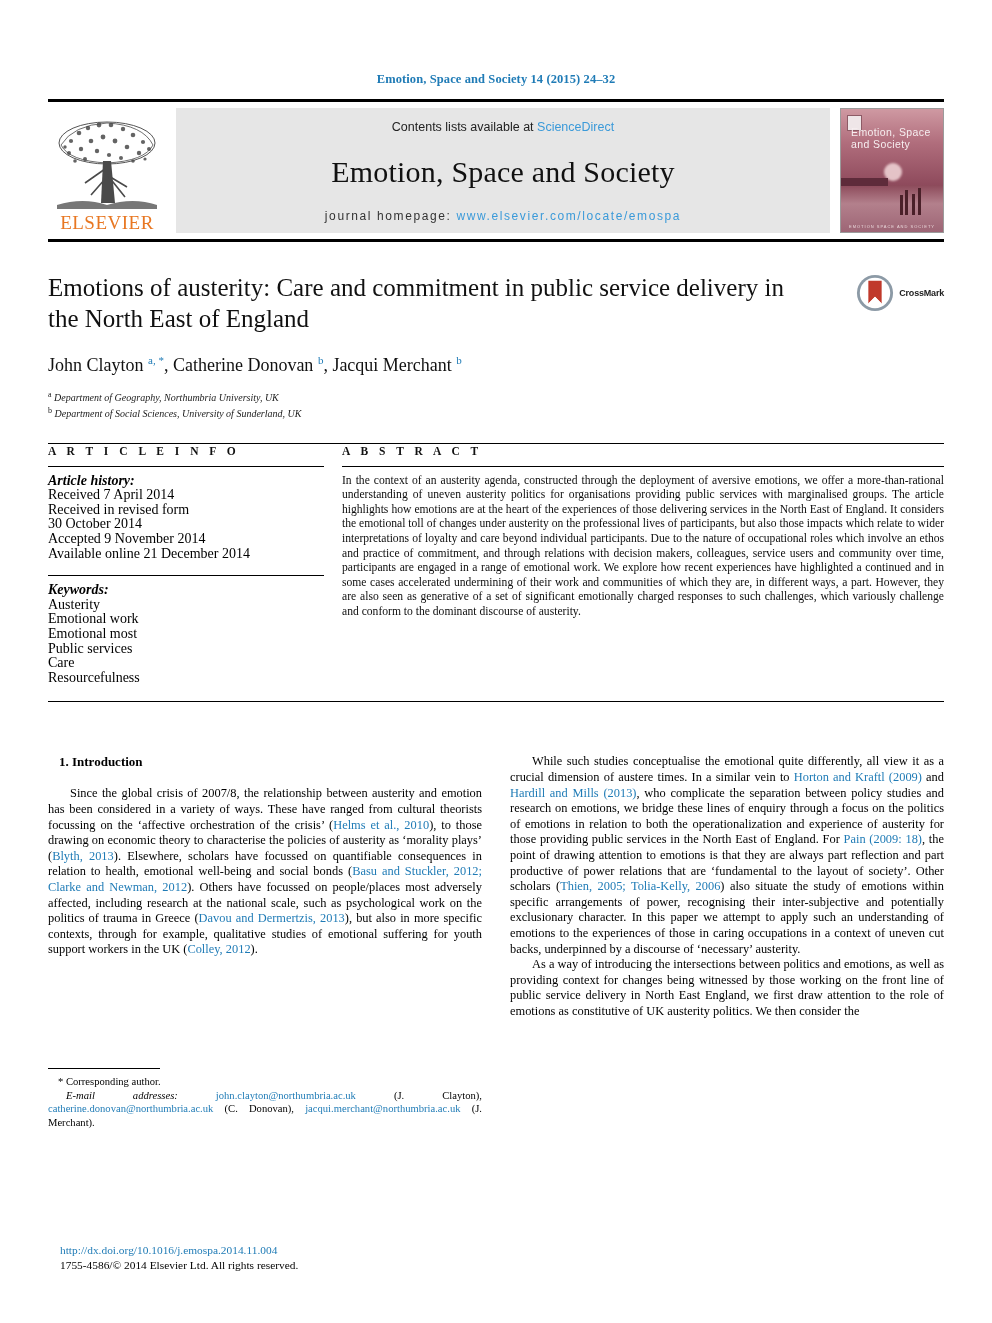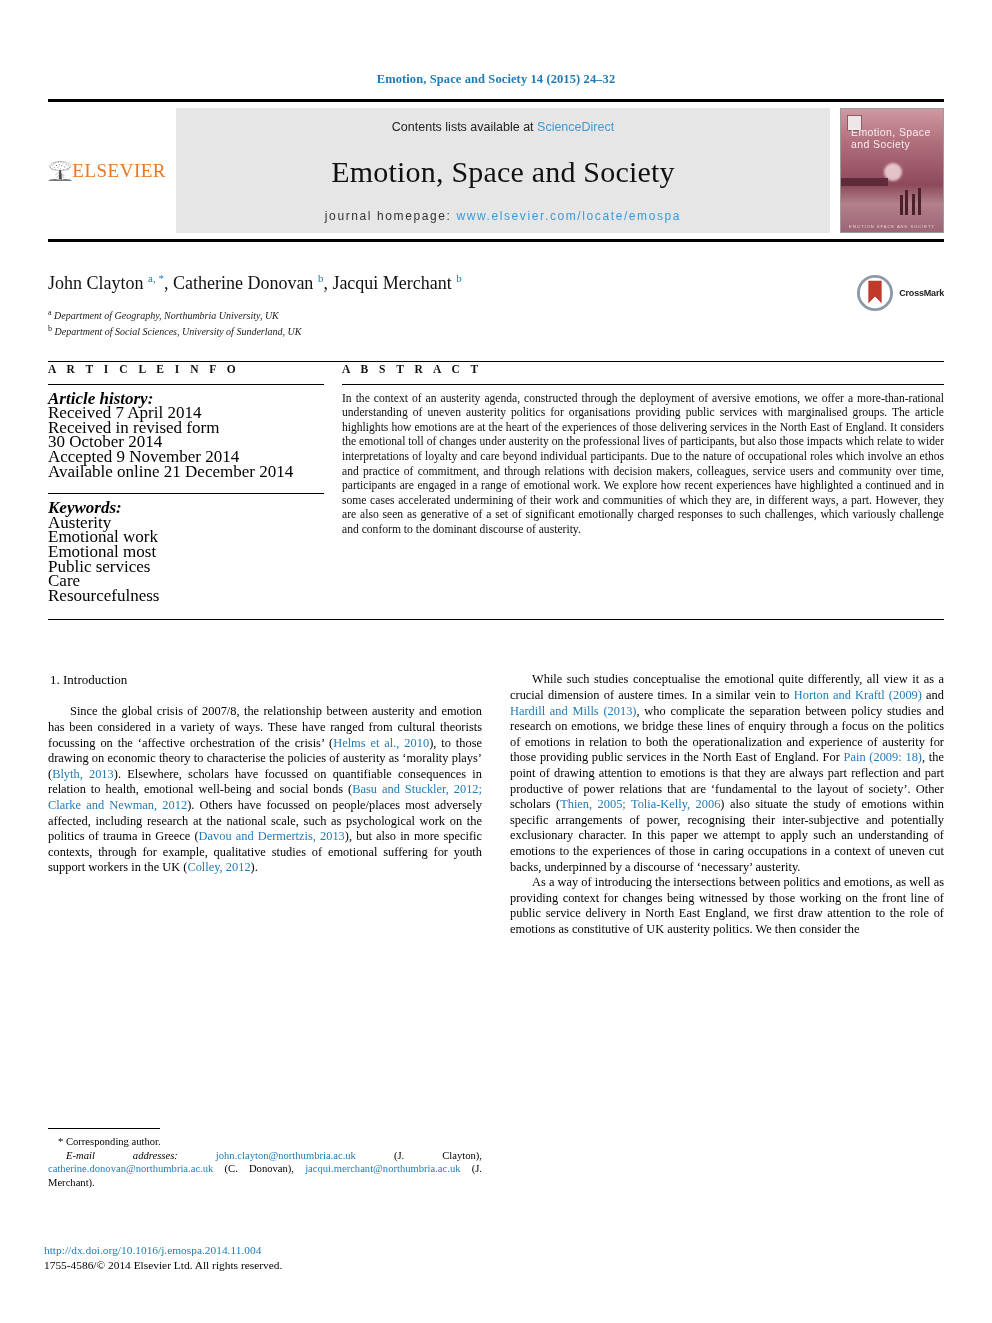--- a/index.html
+++ b/index.html
@@ -40,21 +40,21 @@
     padding: 6px 0 6px 0;
     display: flex;
     align-items: stretch;
     height: 125px;
     box-sizing: content-box;
   }
   .elsevier-logo {
     width: 118px;
     flex: 0 0 118px;
     display: flex;
-    flex-direction: row;
+    flex-direction: column;
     align-items: center;
     justify-content: flex-end;
   }
   .elsevier-tree {
     width: 108px;
     height: 96px;
   }
   .elsevier-word {
     font-family: "Liberation Serif", serif;
     color: #e87722;
@@ -213,21 +213,21 @@
   .sec-head {
     font-family: "Liberation Serif", serif;
     font-size: 11.5px;
     font-weight: bold;
     letter-spacing: 4px;
     margin-bottom: 9px;
     color: #111;
   }
   .rule { border-top: 1.2px solid #000; }
   .info-body {
-    font-size: 17px;
+    font-size: 14px;
     line-height: 14.6px;
     padding-top: 7px;
   }
   .info-body .lbl { font-style: italic; font-weight: bold; }
   .info-gap { height: 14px; }
   .abstract-body {
     font-size: 11.6px;
     line-height: 14.6px;
     text-align: justify;
     padding-top: 7px;
@@ -250,58 +250,58 @@
     gap: 28px;
     position: relative;
   }
   .bcol {
     width: 434px;
     flex: 0 0 434px;
     position: relative;
   }
   .h2 {
     font-size: 13px;
-    font-weight: normal;
-    margin: 0 0 16px 2px;
+    font-weight: bold;
+    margin: 0 0 16px 11px;
   }
   .para {
     font-size: 12.4px;
     line-height: 15.6px;
     text-align: justify;
     text-indent: 22px;
     margin: 0 0 0 0;
     hyphens: auto;
   }
   .para + .para { margin-top: 0; }
   a.ref, .ref {
     color: #1f7bb6;
     text-decoration: none;
   }
 
   
   .footnotes {
     position: absolute;
     left: 48px;
-    top: 1128px;
+    top: 1068px;
     width: 434px;
   }
   .fn-rule {
     width: 112px;
     border-top: 1.1px solid #000;
     margin-bottom: 6px;
   }
   .fn-text {
     font-size: 10.6px;
     line-height: 13.6px;
     text-align: justify;
   }
   .fn-em { font-style: italic; }
   .doi-block {
     position: absolute;
-    left: 44px;
+    left: 60px;
     top: 1243px;
     width: 434px;
     font-size: 11.4px;
     line-height: 15px;
   }
   .doi-link { color: #1f7bb6; }
 </style>
 </head>
 <body>
 
@@ -371,20 +371,21 @@
       <div class="cover-post" style="left:63%;height:20%"></div>
       <div class="cover-post" style="left:70%;height:17%"></div>
       <div class="cover-post" style="left:75%;height:22%"></div>
       <div class="cover-badge"></div>
       <div class="cover-title">Emotion, Space and Society</div>
       <div class="cover-bottomtext">EMOTION SPACE AND SOCIETY</div>
     </div>
   </div>
 
   <div class="title-block">
+    <h1 class="paper-title">Emotions of austerity: Care and commitment in public service delivery in the North East of England</h1>
 
     <div class="crossmark">
       <svg class="crossmark-logo" viewBox="0 0 40 40">
         <circle cx="20" cy="20" r="19" fill="#8c9aa6"></circle>
         <circle cx="20" cy="20" r="16" fill="#ffffff"></circle>
         <path d="M13 7 L27 7 L27 31 L20 24 L13 31 Z" fill="#c0392b"></path>
         <path d="M20 24 L27 31 L13 31 Z" fill="#ffffff"></path>
       </svg>
       <span class="crossmark-text">CrossMark</span>
     </div>

